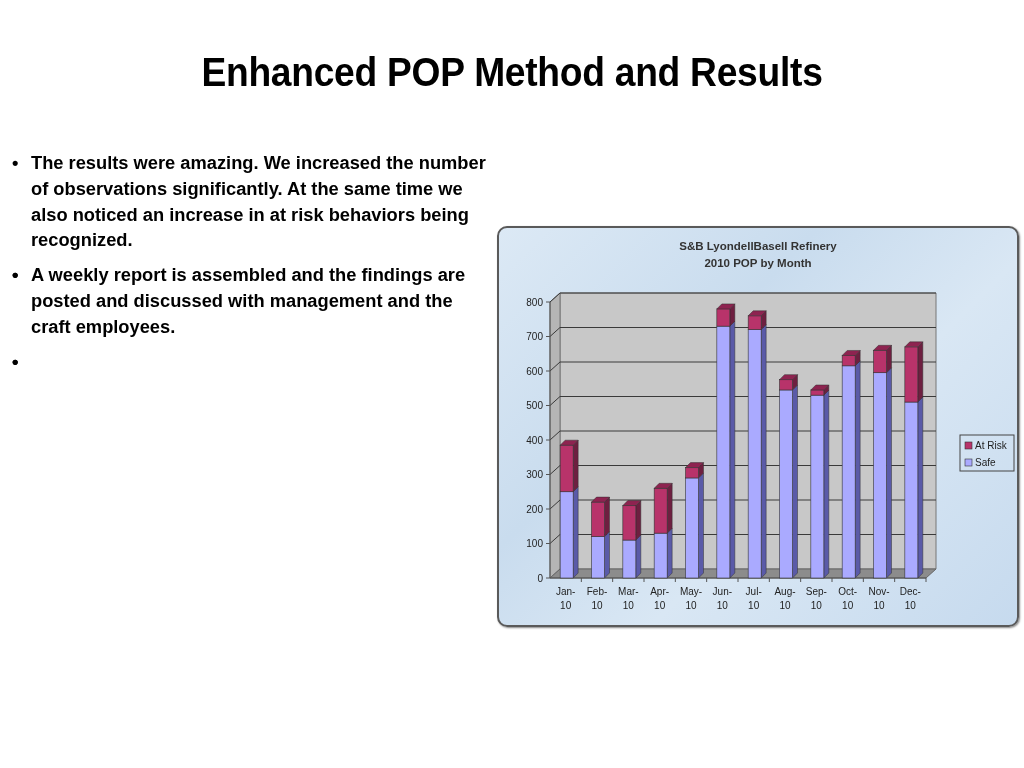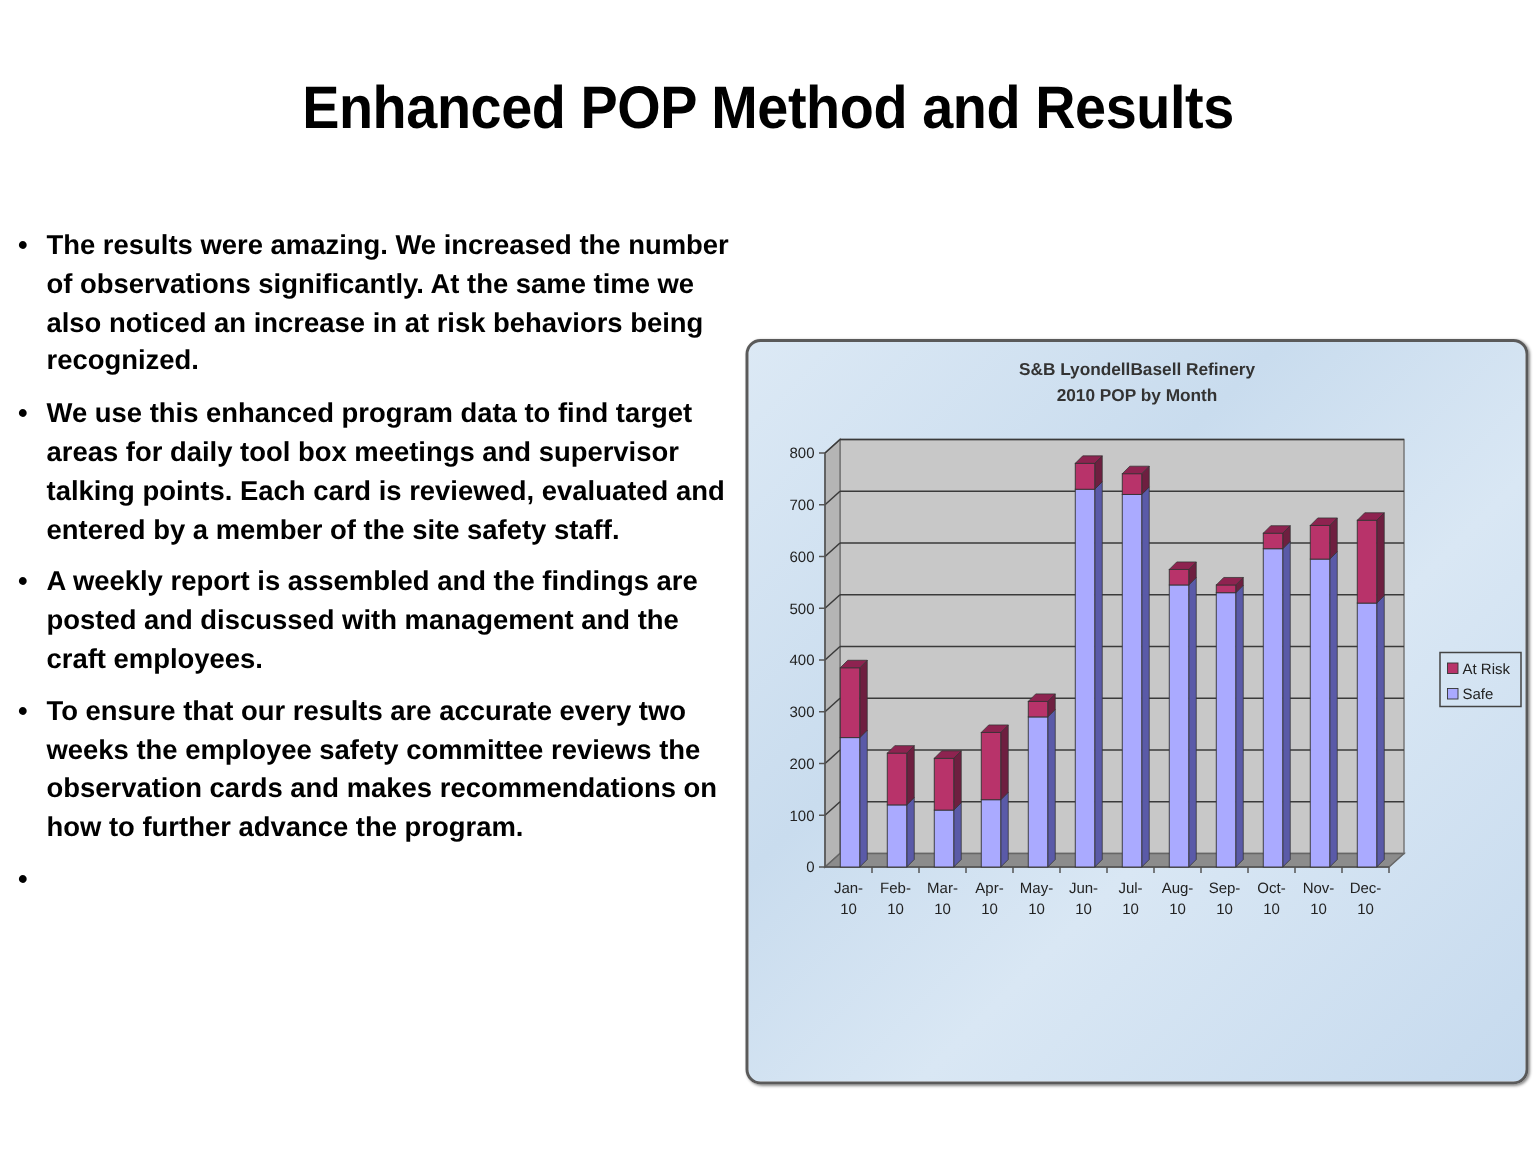--- a/index.html
+++ b/index.html
@@ -14,41 +14,41 @@
   }
   .bullets {
     position: absolute; left: 10px; top: 150px; width: 480px; margin: 0; padding: 0; list-style: none;
   }
   .bullet {
     position: relative; padding-left: 21px; font-size: 18.3px; font-weight: bold;
     line-height: 25.8px; margin-bottom: 9px;
   }
   .bullet-dot { position: absolute; left: 2px; top: 0; font-weight: bold; }
   .chart-frame {
-    position: absolute; left: 497px; top: 226px; width: 522px; height: 497px;
+    position: absolute; left: 497px; top: 226px; width: 522px; height: 401px;
     box-sizing: border-box; border: 2px solid #5a5a5a; border-radius: 10px;
     background: linear-gradient(135deg, #dce9f5 0%, #c9dcee 35%, #d9e7f4 60%, #c6daee 100%);
     box-shadow: 1px 1px 2px #888;
     overflow: hidden;
   }
   .chart-frame svg { position: absolute; left: 0; top: 0; }
   .chart-title { font-family: "Liberation Sans", sans-serif; font-weight: bold; font-size: 11.5px; fill: #333; }
   .tick-label { font-family: "Liberation Sans", sans-serif; font-size: 10px; fill: #222; }
   .legend-label { font-family: "Liberation Sans", sans-serif; font-size: 10px; fill: #222; }
 </style>
 </head>
 <body>
 
 <div class="slide-title">Enhanced POP Method and Results</div>
 
 <ul class="bullets">
   <li class="bullet"><span class="bullet-dot">•</span><span>The results were amazing. We increased the number of observations significantly. At the same time we also noticed an increase in at risk behaviors being recognized.</span></li>
-  <li class="bullet"><span class="bullet-dot">•</span><span>We use this enhanced program data to find target areas for daily tool box meetings and supervisor talking points. Each card is reviewed, evaluated and entered by a member of the site safety staff.</span></li>
+  <li class="bullet"><span class="bullet-dot">•</span></li>
   <li class="bullet"><span class="bullet-dot">•</span><span>A weekly report is assembled and the findings are posted and discussed with management and the craft employees.</span></li>
-  <li class="bullet"><span class="bullet-dot">•</span><span>To ensure that our results are accurate every two weeks the employee safety committee reviews the observation cards and makes recommendations on how to further advance the program.</span></li>
+  <li class="bullet"><span class="bullet-dot">•</span></li>
   <li class="bullet"><span class="bullet-dot">•</span></li>
 </ul>
 
 <div class="chart-frame">
   <svg id="chart-svg" width="518" height="397">
     <text class="chart-title" x="259" y="22" text-anchor="middle">S&amp;B LyondellBasell Refinery</text>
     <text class="chart-title" x="259" y="39" text-anchor="middle">2010 POP by Month</text>
     <g id="plot-layer">
         <polygon points="61,65 437,65 437,341 61,341" fill="#c8c8c8" stroke="#777" stroke-width="1"></polygon>
         <polygon points="51,74 61,65 61,341 51,350" fill="#b5b5b5" stroke="#777" stroke-width="1"></polygon>

